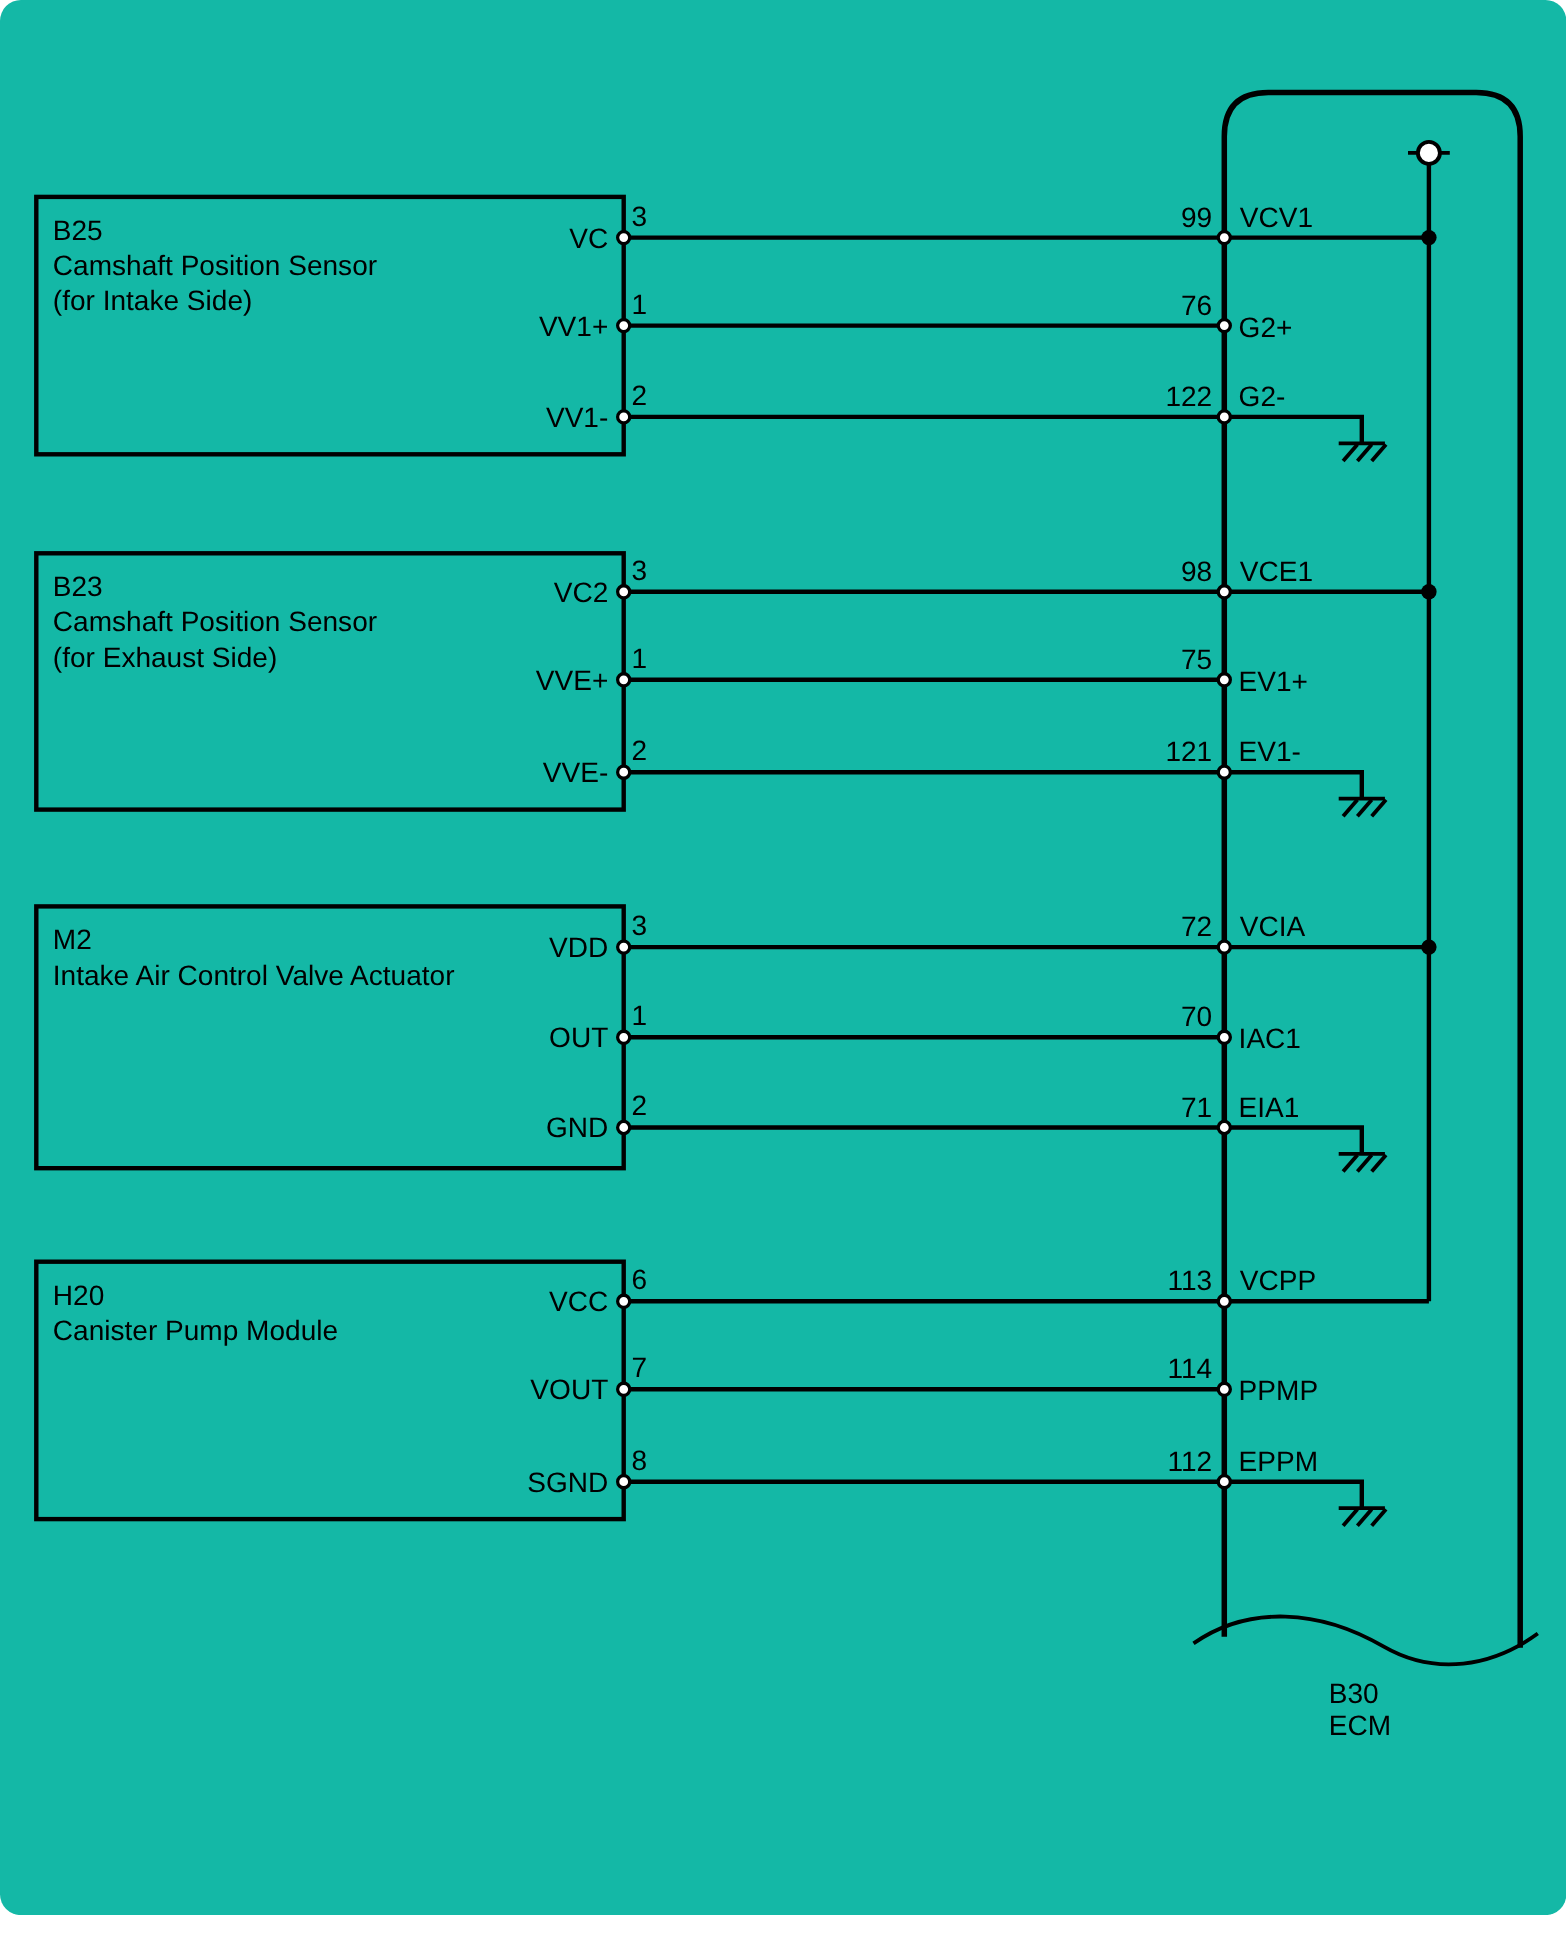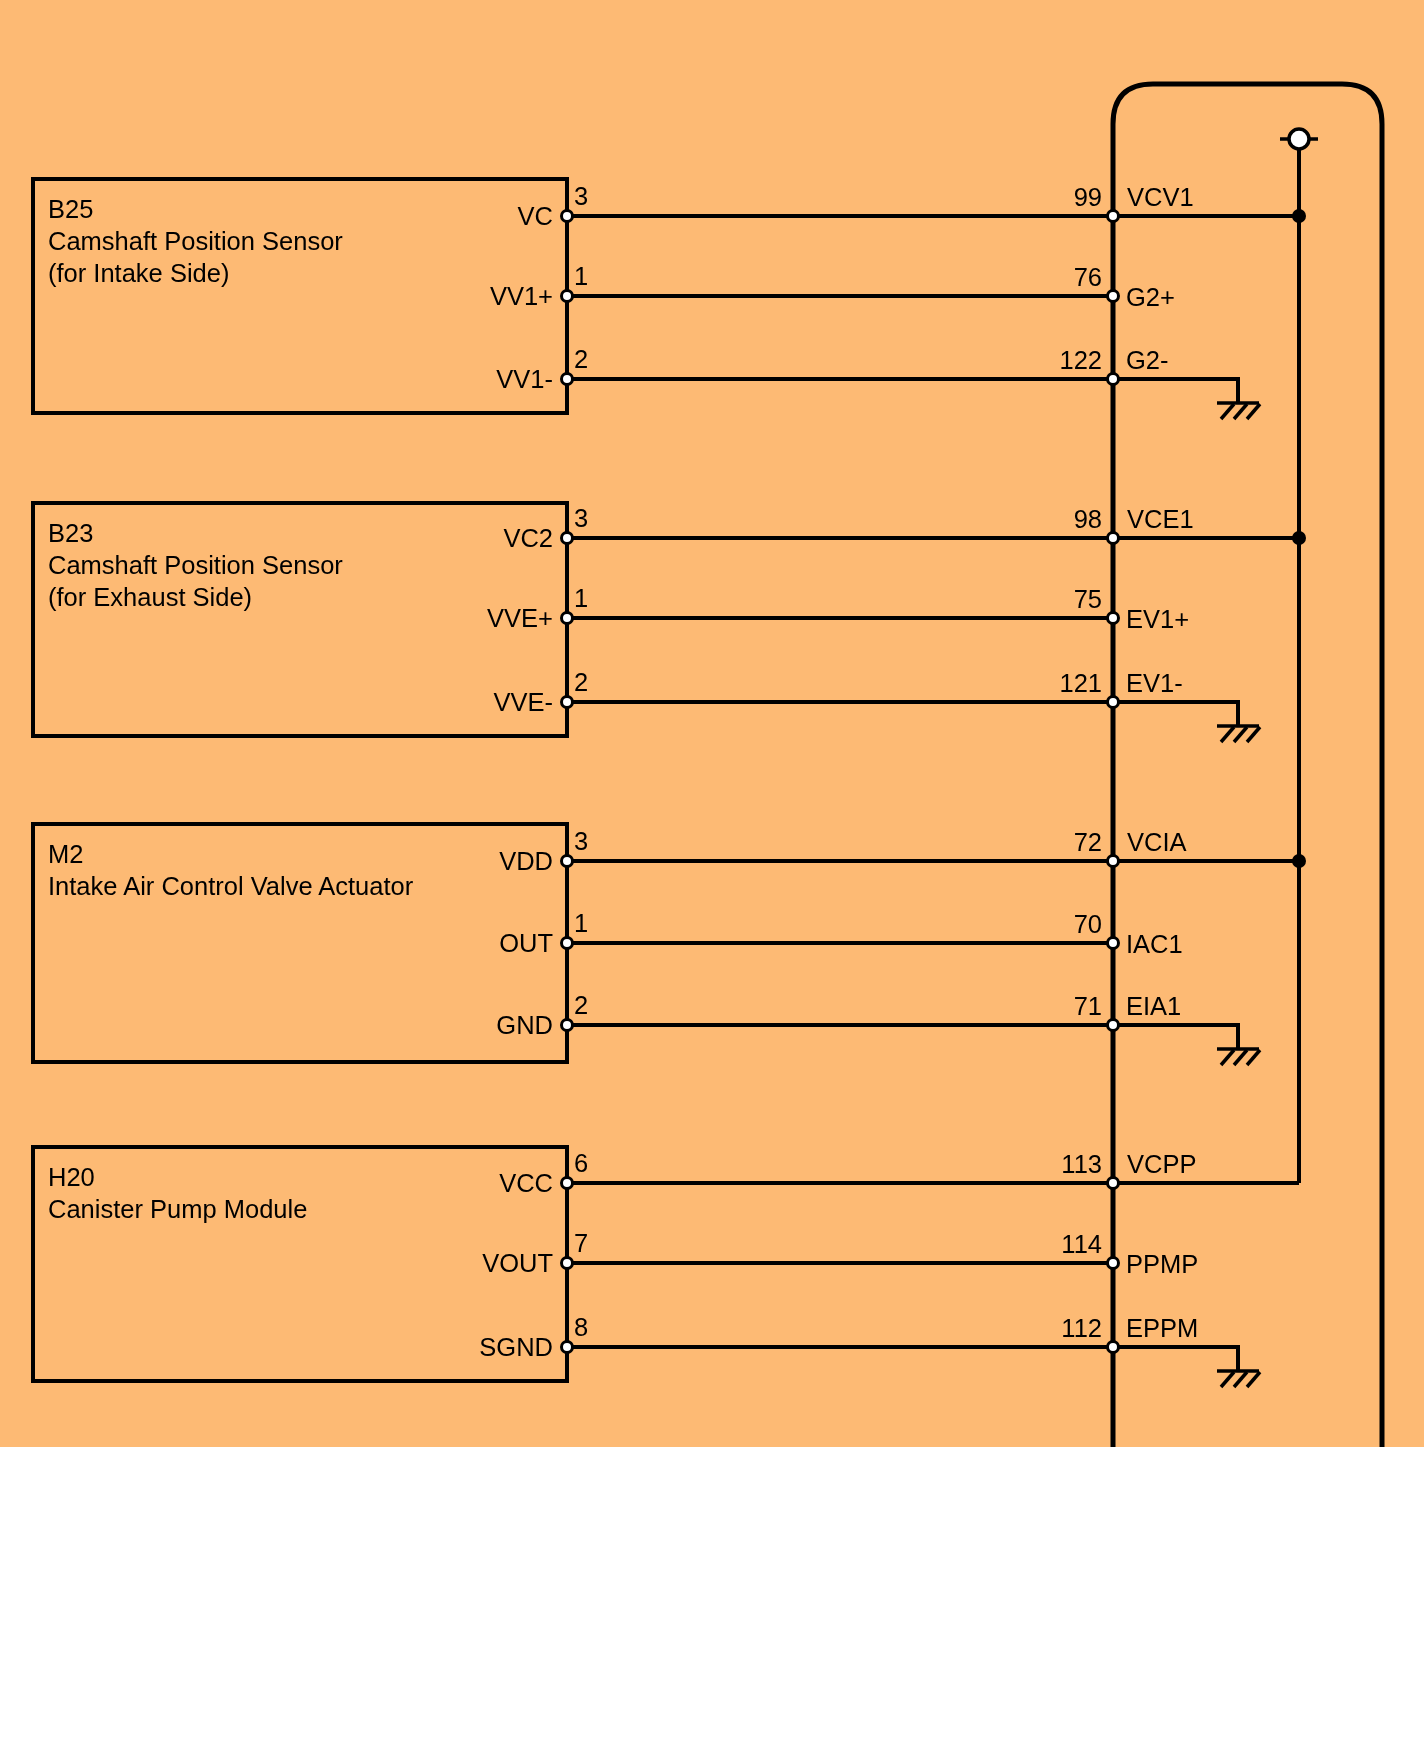--- a/index.html
+++ b/index.html
@@ -1,16 +1,16 @@
 <!DOCTYPE html>
 <html><head>
 <meta charset="utf-8">
 <style>
   html, body { margin: 0; padding: 0; background: #ffffff; }
-  #page { width: 1424px; height: 1447px; background: #fdba74; position: relative; overflow: hidden; }
+  #page { width: 1424px; height: 1741px; background: #14b8a6; position: relative; overflow: hidden; border-radius: 19px; }
   svg { display: block; }
   .box  { fill: none; stroke: #000000; stroke-width: 4; }
   .ecm  { fill: none; stroke: #000000; stroke-width: 5; }
   .w    { fill: none; stroke: #000000; stroke-width: 4; }
   .w35  { fill: none; stroke: #000000; stroke-width: 3.5; }
   .pin  { fill: #ffffff; stroke: #000000; stroke-width: 3; }
   .node { fill: #ffffff; stroke: #000000; stroke-width: 3.5; }
   .dot  { fill: #000000; stroke: none; }
   .gnd line { stroke: #000000; stroke-width: 3.5; }
   text.t { font-family: "Liberation Sans", sans-serif; font-size: 25.5px; fill: #000000; }

